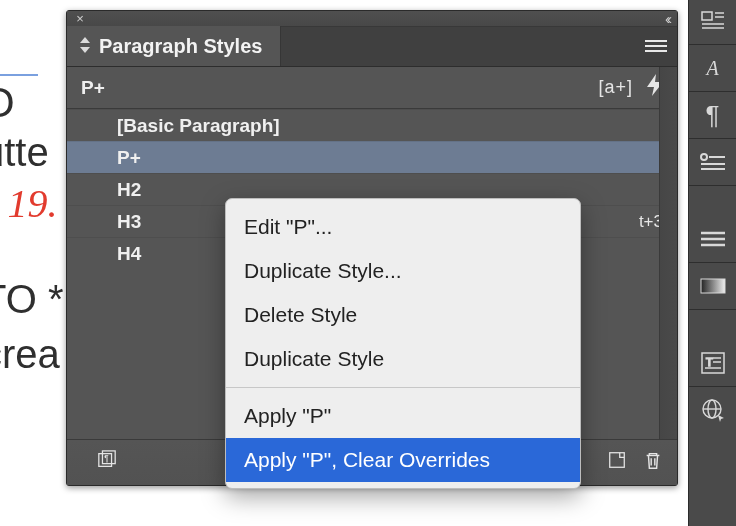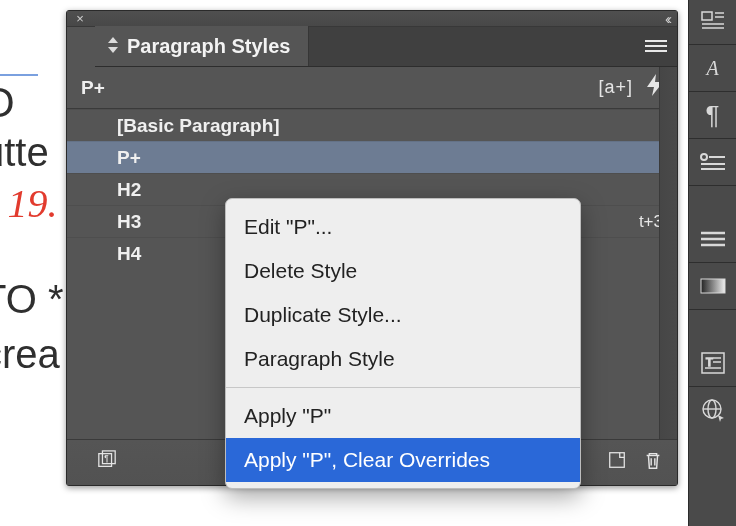--- a/index.html
+++ b/index.html
@@ -49,21 +49,20 @@
     display:flex; align-items:center; justify-content:center;
     color:#d0d0d0; font-size:13px; line-height:1; cursor:default;
   }
   .panel-topstrip .collapse {
     margin-left:auto; margin-right:8px; color:#d0d0d0; letter-spacing:-3px; font-size:15px;
   }
 
   .tabbar {
     height: 40px; background:#404040; display:flex; align-items:flex-end;
     border-bottom:1px solid #2d2d2d;
-    margin-left:28px;
   }
   .tabbar .tab {
     height: 40px; padding: 0 18px 0 12px; display:flex; align-items:center;
     background:#555555; color:#f3f3f3; font-size:20px; font-weight:600;
     border-right:1px solid #363636;
   }
   .tabbar .tab .chev { margin-right:8px; font-size:14px; color:#dcdcdc; }
   .tabbar .flyout {
     margin-left:auto; width:42px; height:40px; display:flex; align-items:center; justify-content:center;
     color:#e8e8e8;
@@ -297,19 +296,19 @@
             <line x1="9" y1="9" x2="9" y2="17"></line>
             <line x1="13" y1="9" x2="13" y2="17"></line>
           </g>
         </svg>
     </span>
   </div>
 </div>
 
 <div class="context-menu" id="context-menu">
     <div class="item">Edit "P"...</div>
+    <div class="item">Duplicate Style...</div>
     <div class="item">Delete Style</div>
-    <div class="item">Duplicate Style...</div>
-    <div class="item">Paragraph Style</div>
+    <div class="item">Duplicate Style</div>
     <div class="divider"></div>
     <div class="item">Apply "P"</div>
     <div class="item hovered">Apply "P", Clear Overrides</div>
   </div>
 
 </body></html>

